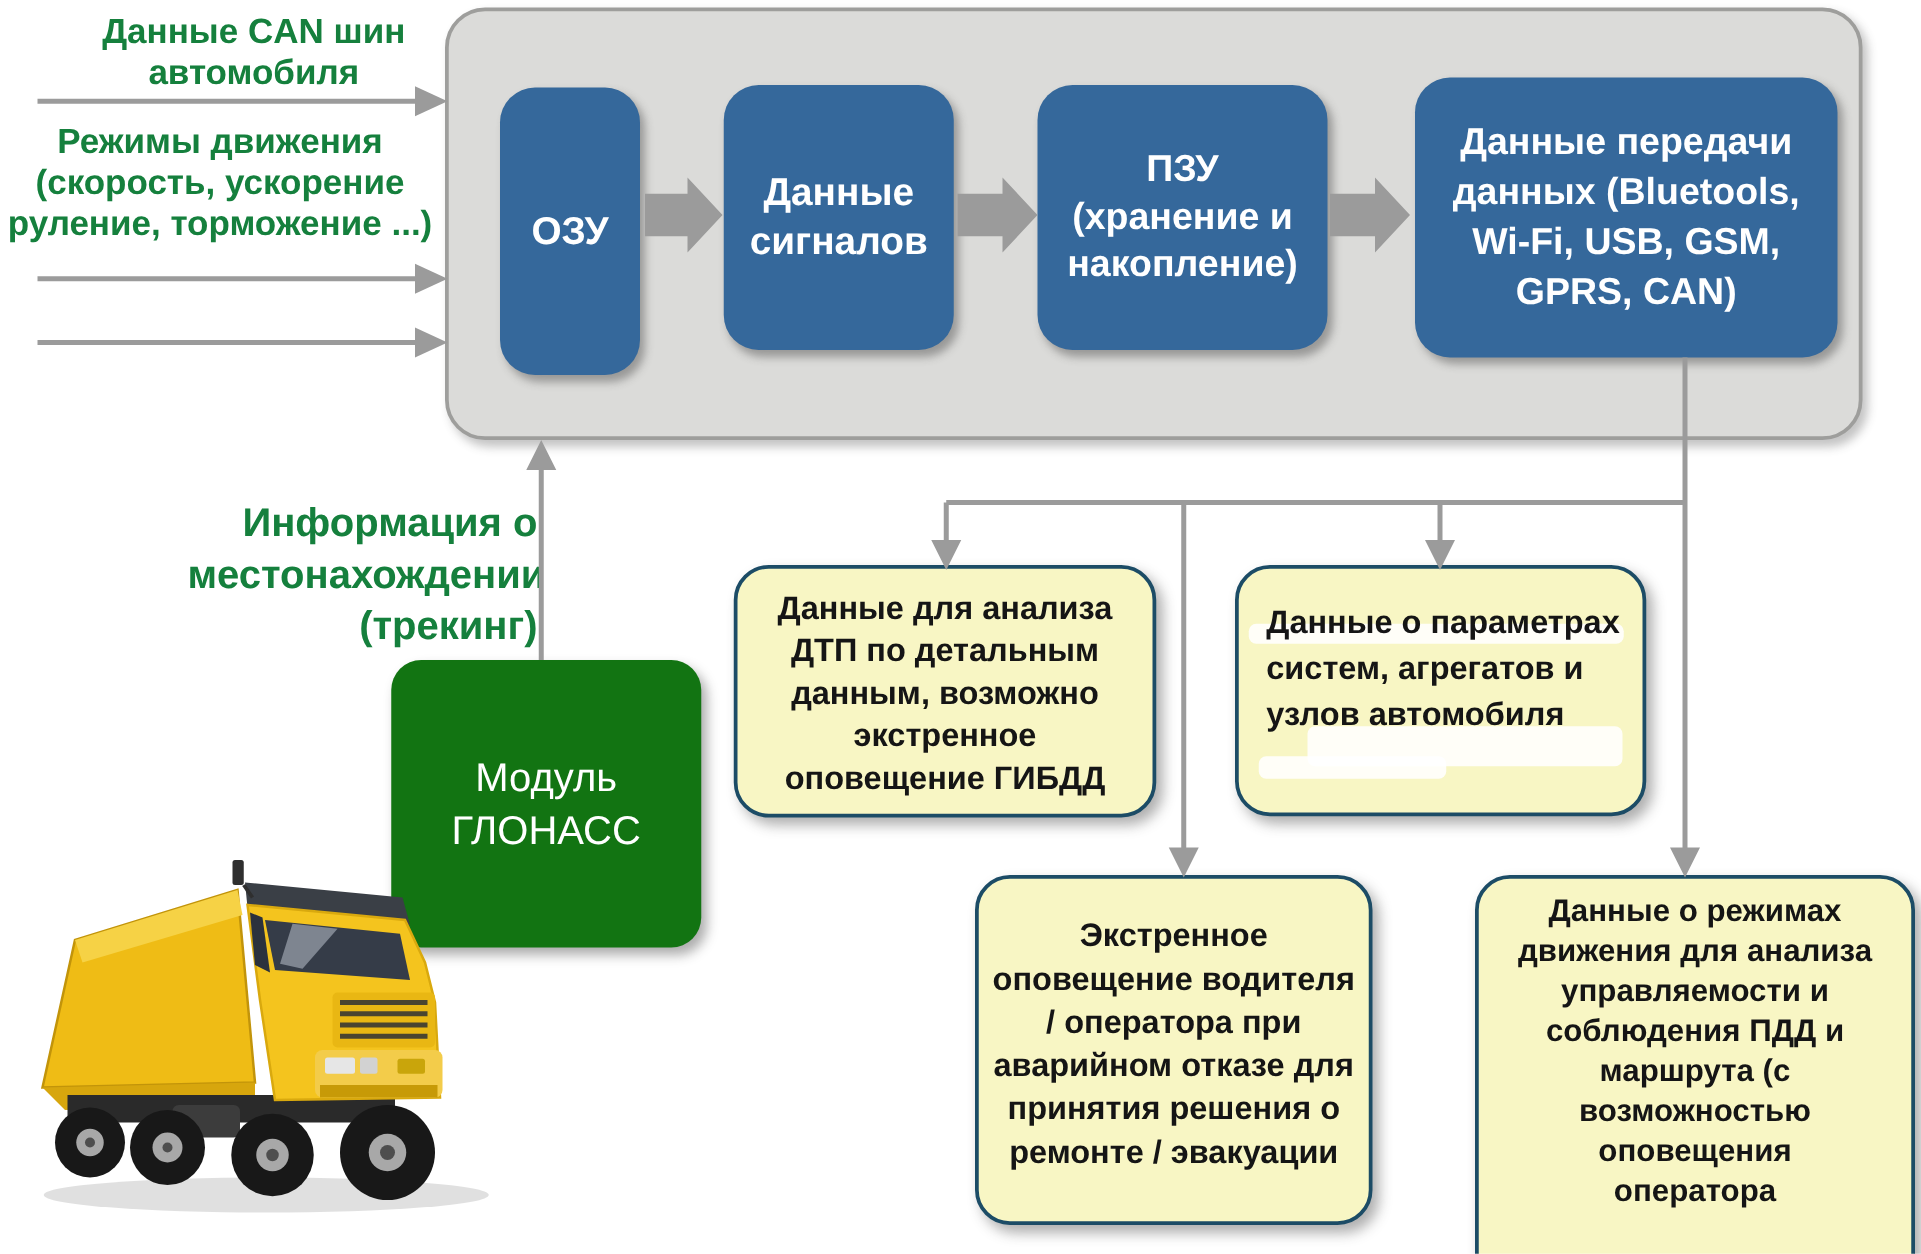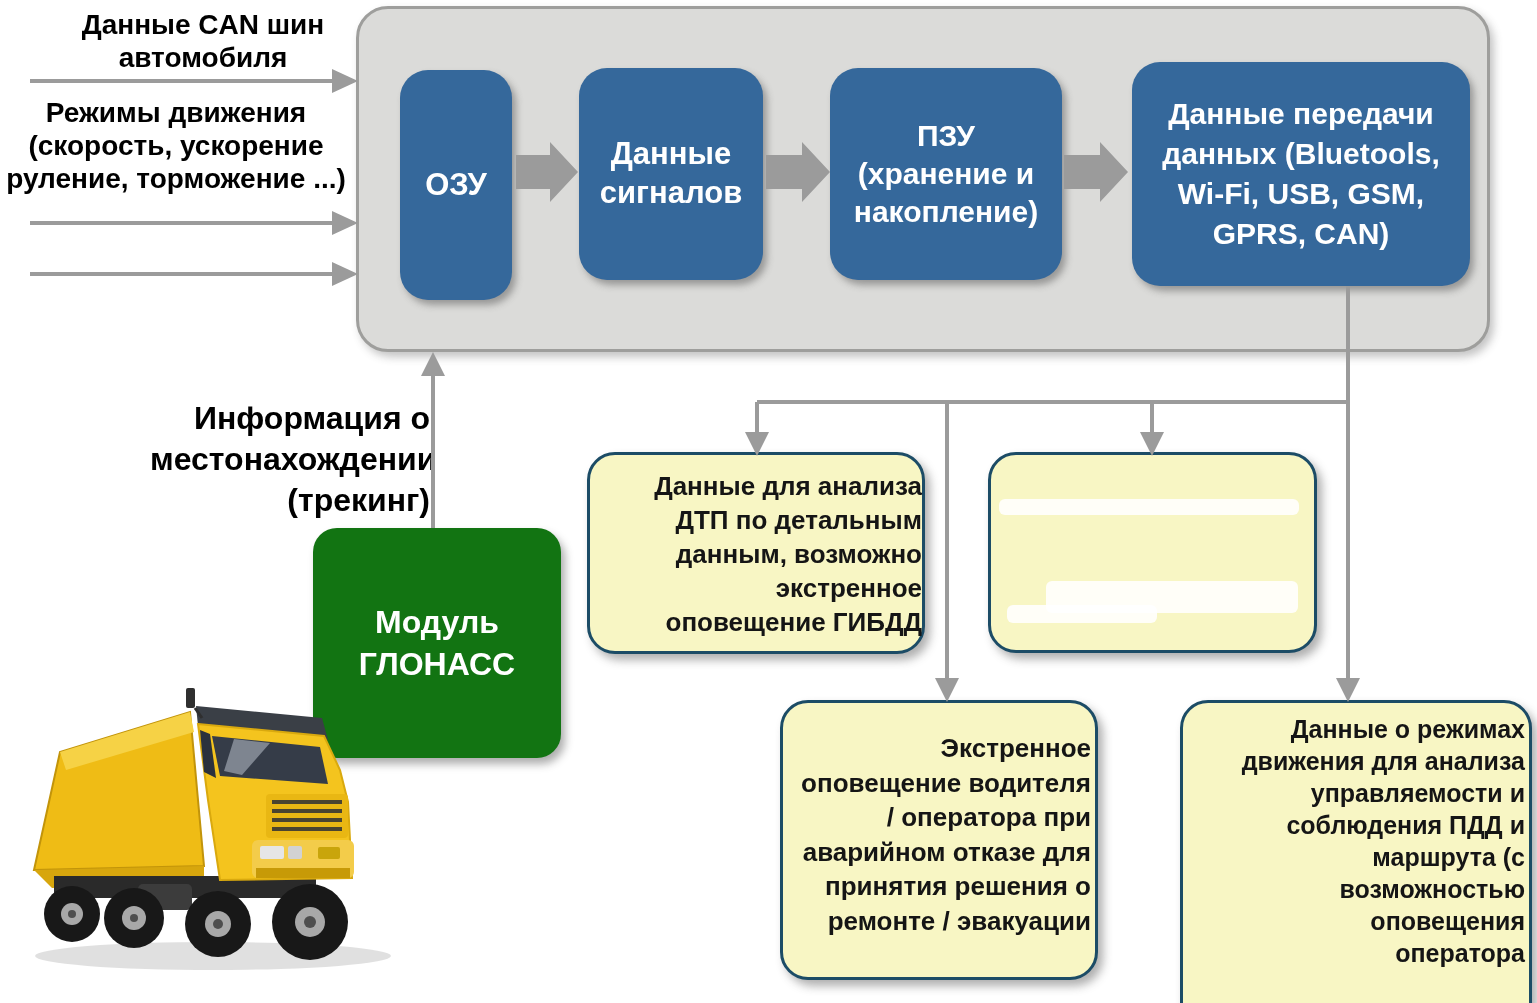--- a/index.html
+++ b/index.html
@@ -12,47 +12,47 @@
     --arrow-gray:#9B9B9B;
   }
   *{margin:0;padding:0;box-sizing:border-box;}
   html,body{background:#fff;}
   body{
     width:1537px;height:1003px;position:relative;overflow:hidden;
     font-family:"Liberation Sans","DejaVu Sans",sans-serif;
   }
   .abs{position:absolute;}
   .preline{white-space:pre-line;}
-  .lbl{font-weight:700;color:#000000;line-height:1.22;}
+  .lbl{font-weight:700;color:#15803d;line-height:1.22;}
   .recorder{
     background:var(--container-gray);
     border:3px solid var(--container-border);
     border-radius:32px;
     box-shadow:4px 5px 8px rgba(60,60,60,.30);
   }
   .blue-block{
     background:var(--block-blue);
     color:#fff;font-weight:700;text-align:center;
     border-radius:28px;
     display:flex;align-items:center;justify-content:center;
     box-shadow:4px 5px 7px rgba(70,70,70,.45);
   }
   .green-box{
     background:var(--green);
-    color:#fff;font-weight:700;text-align:center;
+    color:#fff;font-weight:400;text-align:center;
     border-radius:24px;
     display:flex;align-items:center;justify-content:center;
     line-height:1.32;
     box-shadow:4px 6px 9px rgba(50,50,50,.40);
   }
   .note{
     background:var(--note-yellow);
     border:3px solid var(--note-border);
     border-radius:28px;
-    color:#151515;font-weight:700;text-align:right;
+    color:#151515;font-weight:700;text-align:center;
     box-shadow:5px 6px 10px rgba(55,55,55,.40);
   }
   .note-text{position:relative;z-index:2;}
   .patch{position:absolute;background:rgba(255,255,255,.88);border-radius:6px;z-index:1;}
   .arrow-stroke{stroke:var(--arrow-gray);fill:none;}
   .arrow-fill{fill:var(--arrow-gray);stroke:none;}
   svg{display:block;}
 </style>
 </head>
 <body>
@@ -92,20 +92,23 @@
 ДТП по детальным
 данным, возможно
 экстренное
 оповещение ГИБДД</div>
 </div>
 
 <div class="abs note" style="left:988px;top:452px;width:329px;height:201px;font-size:26px;line-height:1.42;padding:24px 8px 0 22px;text-align:left;">
   <div class="patch" style="left:8px;top:44px;width:300px;height:16px;"></div>
   <div class="patch" style="left:55px;top:126px;width:252px;height:32px;"></div>
   <div class="patch" style="left:16px;top:150px;width:150px;height:18px;"></div>
+  <div class="note-text preline">Данные о параметрах
+систем, агрегатов и
+узлов автомобиля</div>
 </div>
 
 <div class="abs note" style="left:780px;top:700px;width:318px;height:280px;font-size:26px;line-height:1.33;padding:28px 4px 0 4px;">
   <div class="note-text preline">Экстренное
 оповещение водителя
 / оператора при
 аварийном отказе для
 принятия решения о
 ремонте / эвакуации</div>
 </div>

